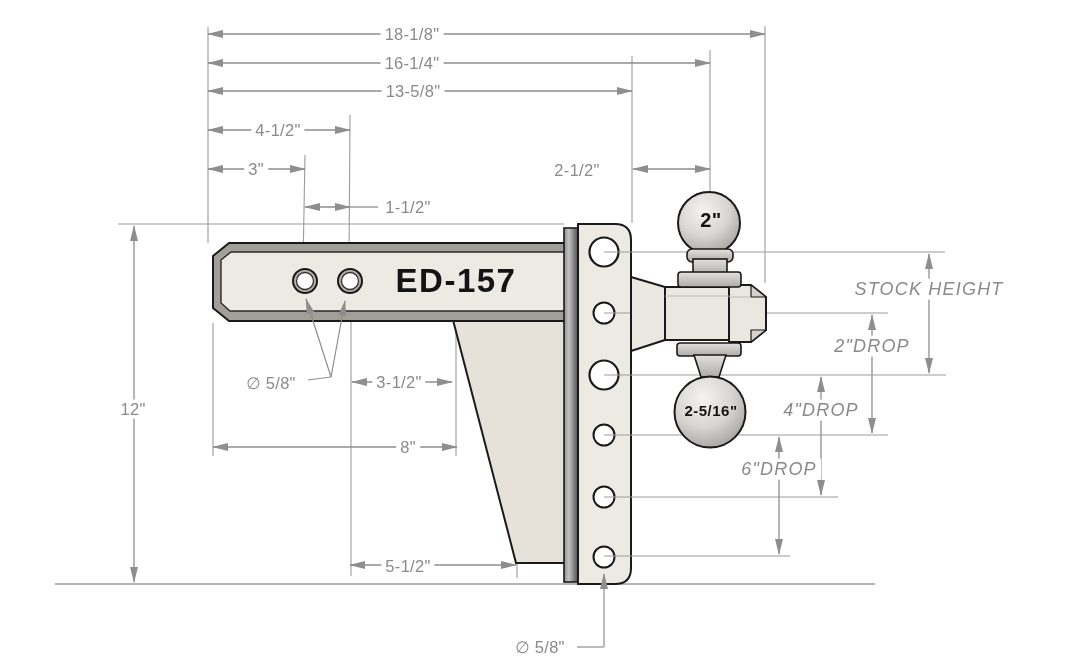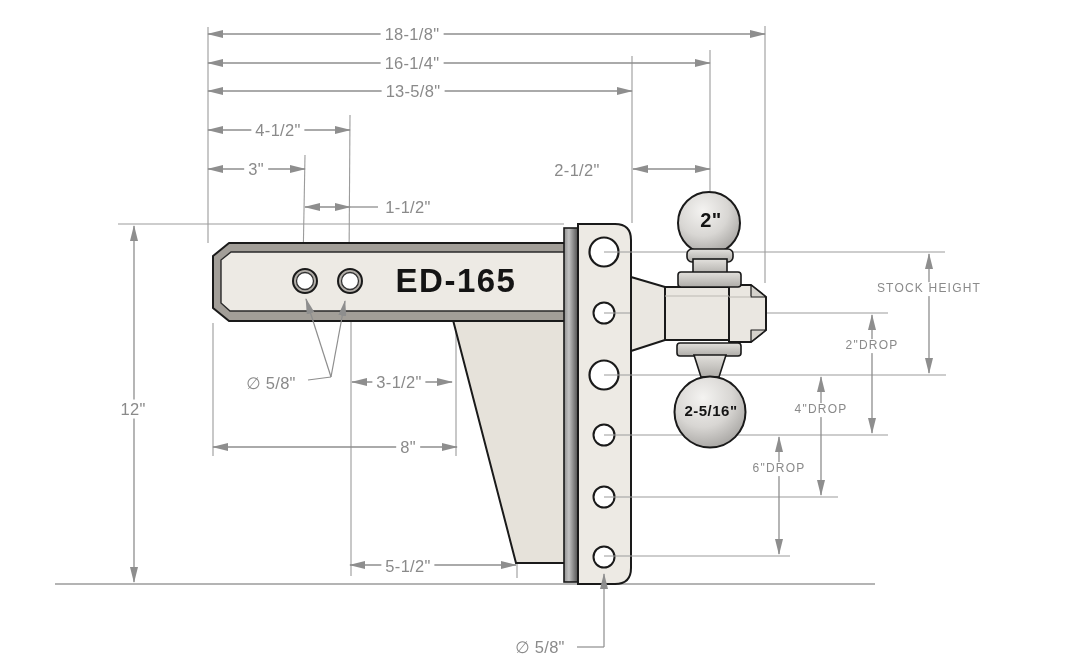--- a/index.html
+++ b/index.html
@@ -3,21 +3,21 @@
 <meta charset="utf-8">
 <style>
   html,body{margin:0;padding:0;background:#fff;}
   .canvas{position:relative;width:1080px;height:668px;background:#ffffff;overflow:hidden;
           font-family:"Liberation Sans",sans-serif;}
   svg{position:absolute;left:0;top:0;}
   .lbl{position:absolute;transform:translate(-50%,-50%);white-space:nowrap;
        color:#8a8a8a;background:#fff;padding:0 4px;font-size:16.5px;line-height:1.15;
        letter-spacing:0.3px;}
   .nobg{background:transparent;padding:0;}
-  .ann{font-size:12px;letter-spacing:1.2px;}
+  .ann{font-size:18px;letter-spacing:1.2px;font-style:italic;}
   .model{font-size:33px;font-weight:bold;color:#141414;letter-spacing:1.5px;background:transparent;}
   .ball-lbl{font-weight:bold;color:#141414;background:transparent;letter-spacing:0.5px;}
   .ball-top{font-size:20px;}
   .ball-bot{font-size:15px;}
 </style>
 </head>
 <body>
 
 <div class="canvas">
 
@@ -151,17 +151,17 @@
   <div class="lbl" style="left:399px;top:382px">3-1/2"</div>
   <div class="lbl" style="left:408px;top:447px">8"</div>
   <div class="lbl" style="left:408px;top:566px">5-1/2"</div>
   <div class="lbl nobg" style="left:540px;top:647px">∅ 5/8"</div>
 
   <div class="lbl ann" style="left:929px;top:289px">STOCK HEIGHT</div>
   <div class="lbl ann" style="left:872px;top:346px">2"DROP</div>
   <div class="lbl ann" style="left:821px;top:410px">4"DROP</div>
   <div class="lbl ann" style="left:779px;top:469px">6"DROP</div>
 
-  <div class="lbl model" style="left:456px;top:281px">ED-165</div>
+  <div class="lbl model" style="left:456px;top:281px">ED-157</div>
   <div class="lbl ball-lbl ball-top" style="left:711px;top:220px">2"</div>
   <div class="lbl ball-lbl ball-bot" style="left:711px;top:411px">2-5/16"</div>
 
 </div>
 
 </body></html>

